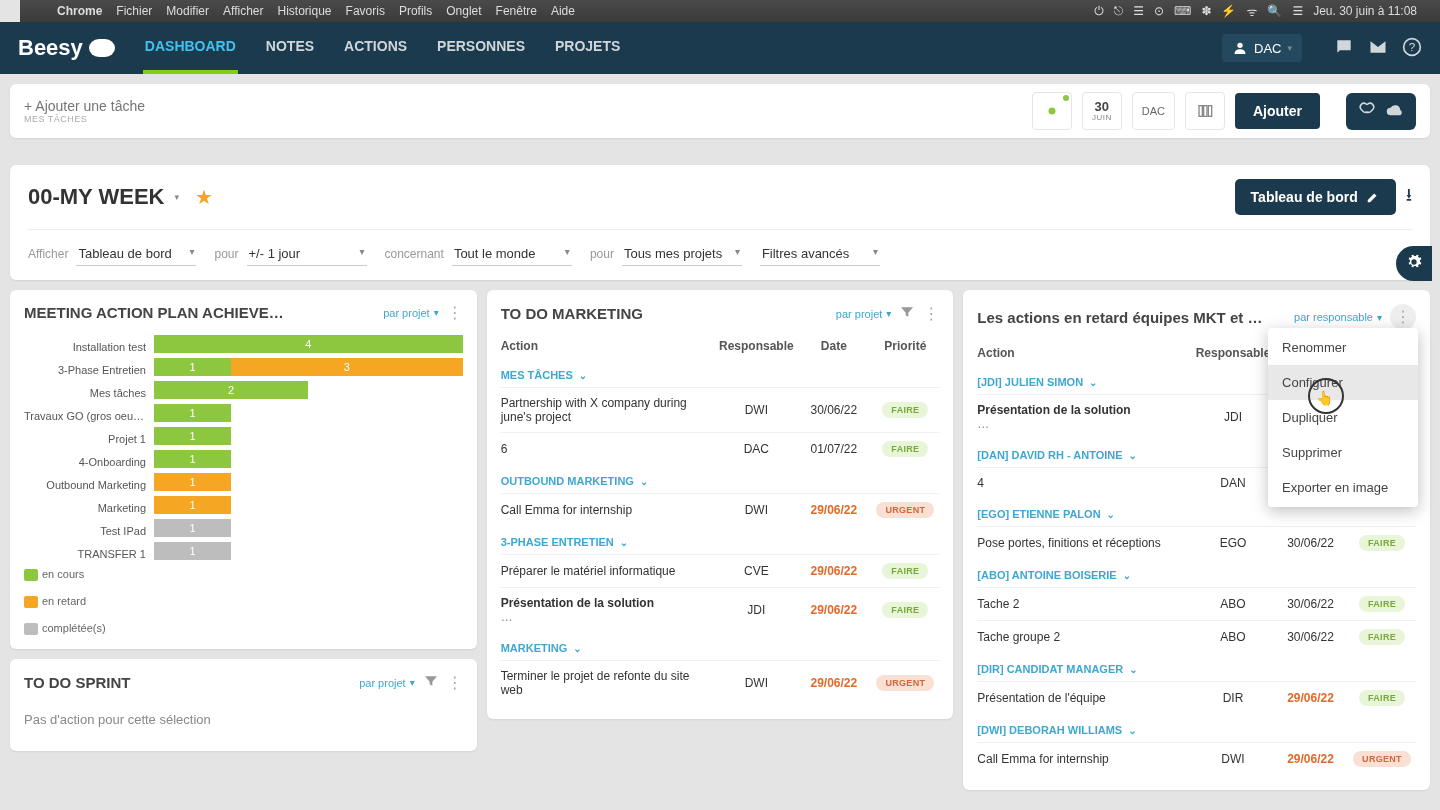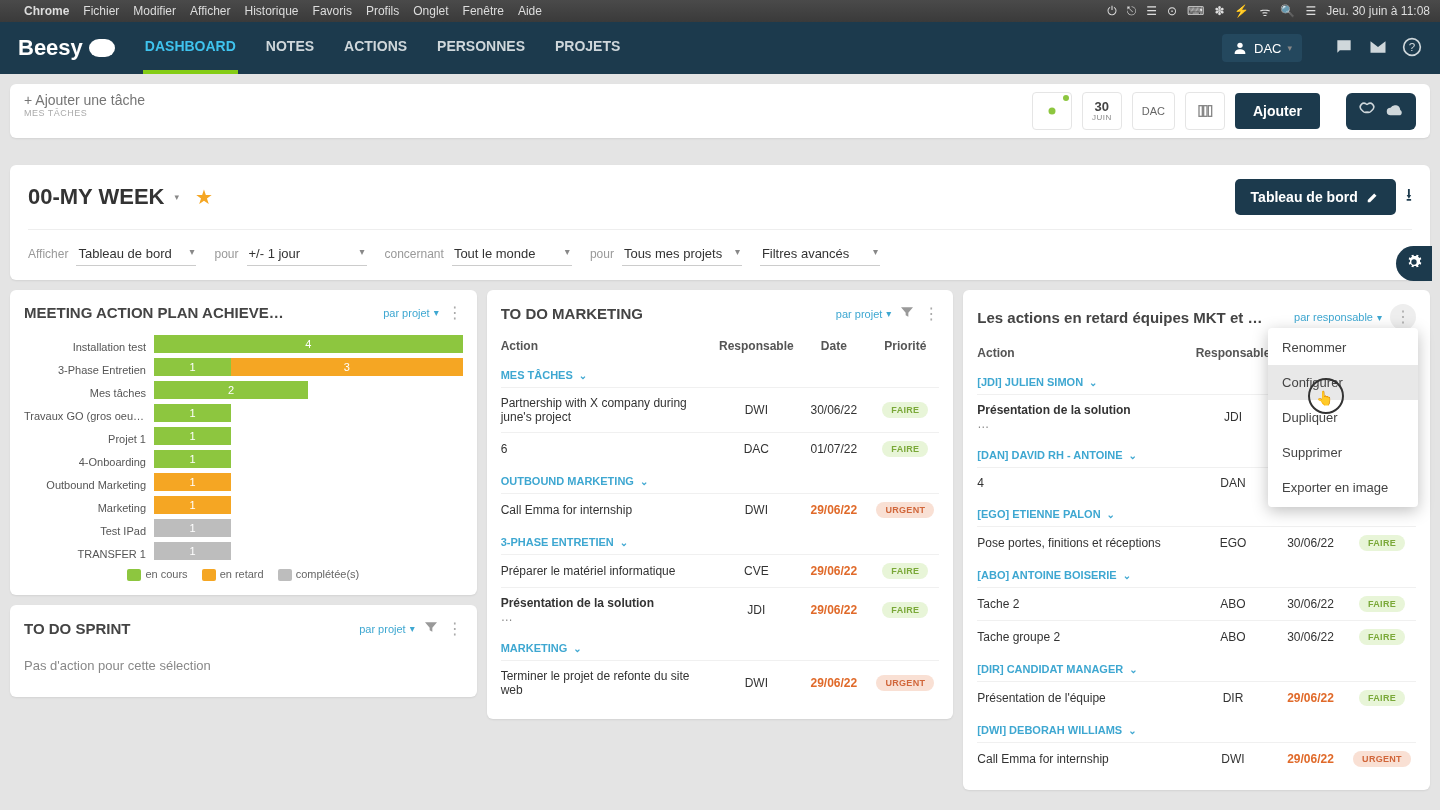--- a/index.html
+++ b/index.html
@@ -1,35 +1,35 @@
 <!DOCTYPE html>
 <html><head>
 <meta charset="utf-8">
 <style>
   * { box-sizing: border-box; margin: 0; padding: 0; }
   body { font-family: -apple-system, Helvetica, Arial, sans-serif; background: #e4e4e4; font-size: 13px; color: #333; overflow: hidden; }
-  .mac-menubar { height: 22px; background: linear-gradient(#4a4a4a,#3a3a3a); color: #ddd; display: flex; align-items: center; padding: 0 10px; font-size: 12px; gap: 14px; }
+  .mac-menubar { height: 22px; background: linear-gradient(#4a4a4a,#3a3a3a); color: #ddd; display: flex; align-items: center; padding: 0 23px; font-size: 12px; gap: 14px; margin-left: 20px; }
   .mac-menubar .apple { font-size: 14px; }
   .mac-menubar .app-name { font-weight: 600; }
   .mac-menubar .spacer { flex: 1; }
   .mac-right { display: flex; gap: 10px; align-items: center; font-size: 12px; }
 
   .topnav { height: 52px; background: #1c3a4d; display: flex; align-items: center; padding: 0 18px; gap: 18px; color: #cfd7db; justify-content: flex-end; }
   .logo { font-weight: 700; font-size: 22px; color: #fff; display: flex; align-items: center; gap: 6px; }
   .logo-cloud { width: 26px; height: 18px; background: #fff; border-radius: 10px 10px 10px 10px / 9px 9px 9px 9px; position: relative; }
   .nav-items { display: flex; gap: 26px; margin-left: 10px; }
   .nav-item { font-size: 14px; font-weight: 600; color: #cfd7db; padding: 16px 2px; cursor: pointer; }
   .nav-item.active { color: #3fc3ee; border-bottom: 4px solid #84cc16; }
   .topnav .spacer { flex: 1; }
   .user-chip { display: flex; align-items: center; gap: 6px; background: #24485e; padding: 6px 10px; border-radius: 4px; font-size: 13px; color: #fff; }
   .top-icons { display: flex; gap: 14px; margin-left: 14px; }
   .top-icon svg { width: 20px; height: 20px; fill: #cfd7db; }
 
   .content-wrap { padding: 10px; }
-  .task-bar { background: #fff; border-radius: 6px; display: flex; align-items: flex-start; padding: 8px 14px; margin-bottom: 10px; box-shadow: 0 1px 2px rgba(0,0,0,.08); }
+  .task-bar { background: #fff; border-radius: 6px; display: flex; align-items: center; padding: 8px 14px; margin-bottom: 10px; box-shadow: 0 1px 2px rgba(0,0,0,.08); }
   .task-input { flex: 1; border: none; outline: none; font-size: 14px; color: #666; }
   .task-input-wrap { flex: 1; }
   .task-sub { font-size: 9px; color: #aaa; letter-spacing: .5px; }
   .task-right { display: flex; align-items: center; gap: 10px; }
   .mini-btn { background: #fff; border: 1px solid #e5e5e5; border-radius: 4px; padding: 5px 9px; font-size: 11px; color: #666; display: flex; flex-direction: column; align-items: center; justify-content: center; min-width: 40px; height: 38px; }
   .date-btn .day { font-weight: 700; font-size: 13px; color: #444; line-height: 1; }
   .date-btn .mon { font-size: 8px; letter-spacing: .5px; color: #888; }
   .add-btn { background: #1c3a4d; color: #fff; border: none; border-radius: 4px; padding: 10px 18px; font-weight: 600; font-size: 14px; }
   .corner-tools { background: #1c3a4d; border-radius: 6px; padding: 8px 12px; display: flex; gap: 10px; margin-left: 16px; }
   .corner-tools svg { width: 18px; height: 18px; fill: #cfd7db; }
@@ -55,21 +55,21 @@
   .card-title { font-size: 15px; font-weight: 700; color: #444; flex: 1; white-space: nowrap; overflow: hidden; text-overflow: ellipsis; }
   .card-sort { color: #3ea7d1; font-size: 11px; display: flex; align-items: center; gap: 4px; }
   .dots-circle { width: 26px; height: 26px; border-radius: 50%; background: #eee; display: flex; align-items: center; justify-content: center; }
 
   
   .chart { }
   .bar-row { display: flex; align-items: flex-end; height: 22px; margin-bottom: 1px; }
   .bar-label { width: 130px; text-align: right; padding-right: 8px; font-size: 11px; color: #555; white-space: nowrap; overflow: hidden; text-overflow: ellipsis; }
   .bar-track { flex: 1; height: 18px; display: flex; }
   .seg { height: 18px; color: #fff; font-size: 11px; display: flex; align-items: center; justify-content: center; }
-  .legend { display: flex; gap: 14px; justify-content: center; margin-top: 8px; font-size: 11px; color: #666; }
+  .legend { display: flex; gap: 14px; justify-content: center; margin-top: 8px; font-size: 11px; color: #666; flex-direction: column; }
   .sw { width: 14px; height: 12px; display: inline-block; margin-right: 4px; vertical-align: middle; border-radius: 2px; }
 
   .empty-msg { color: #888; font-size: 13px; padding: 10px 0; }
 
   
   .tbl { font-size: 12px; }
   .tbl-head { display: flex; font-weight: 600; color: #555; padding: 6px 0; }
   .c-action { flex: 1; padding-right: 6px; }
   .c-resp { width: 80px; text-align: center; }
   .c-date { width: 75px; text-align: center; }

